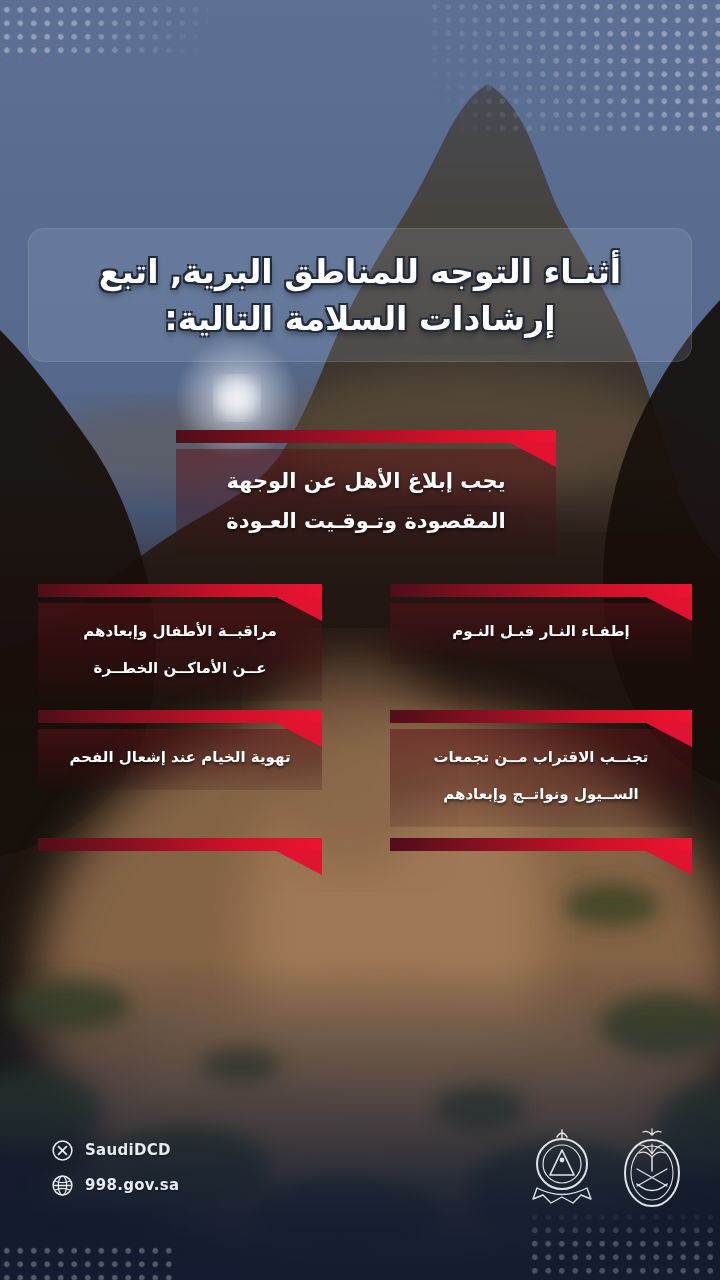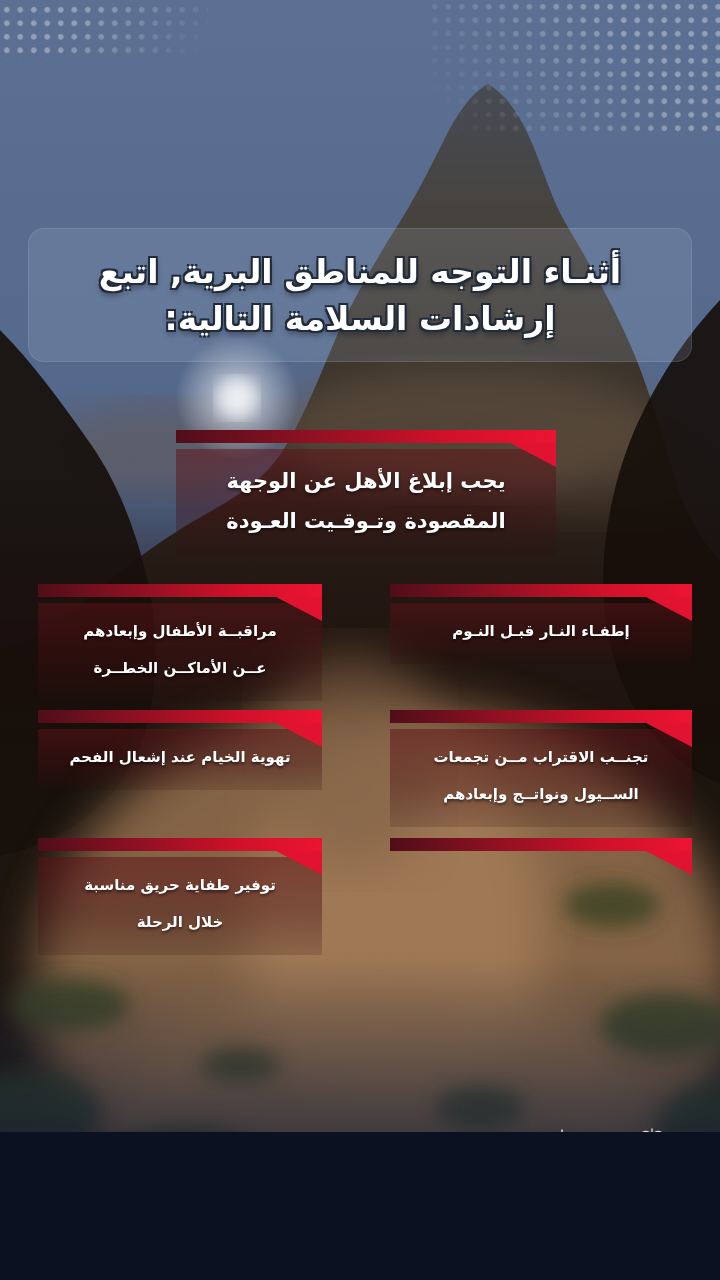--- a/index.html
+++ b/index.html
@@ -1,17 +1,17 @@
 <!DOCTYPE html>
 <html lang="ar"><head>
 <meta charset="utf-8">
 <style>
   html,body{margin:0;padding:0;background:#0b1120;}
   .canvas{
-    position:relative;width:720px;height:1132px;overflow:hidden;
+    position:relative;width:720px;height:1280px;overflow:hidden;
     background:#4c1d95;font-family:"DejaVu Sans",sans-serif;
   }
   .bg-svg{position:absolute;left:0;top:0;width:720px;height:1280px;}
 
   
   .dots{
     position:absolute;
     background-image:radial-gradient(circle,rgba(255,255,255,0.34) 2.4px,rgba(255,255,255,0) 3.2px);
     background-size:13.5px 13.5px;
   }
@@ -227,22 +227,20 @@
         <i class="wedge"></i>
       </div>
     <div class="card-body">تجنــب الاقتراب مــن تجمعات
 الســيول  ونواتــج  وإبعادهم</div>
   </div>
 
   <div class="card card-l row4">
     <div class="ribbon">
         <i class="wedge"></i>
       </div>
-    <div class="card-body">توفير طفاية حريق مناسبة
-خلال الرحلة</div>
   </div>
 
   <div class="card card-r row4">
     <div class="ribbon">
         <i class="wedge"></i>
       </div>
   </div>
 
   <div class="footer">
     <div class="social-row">

